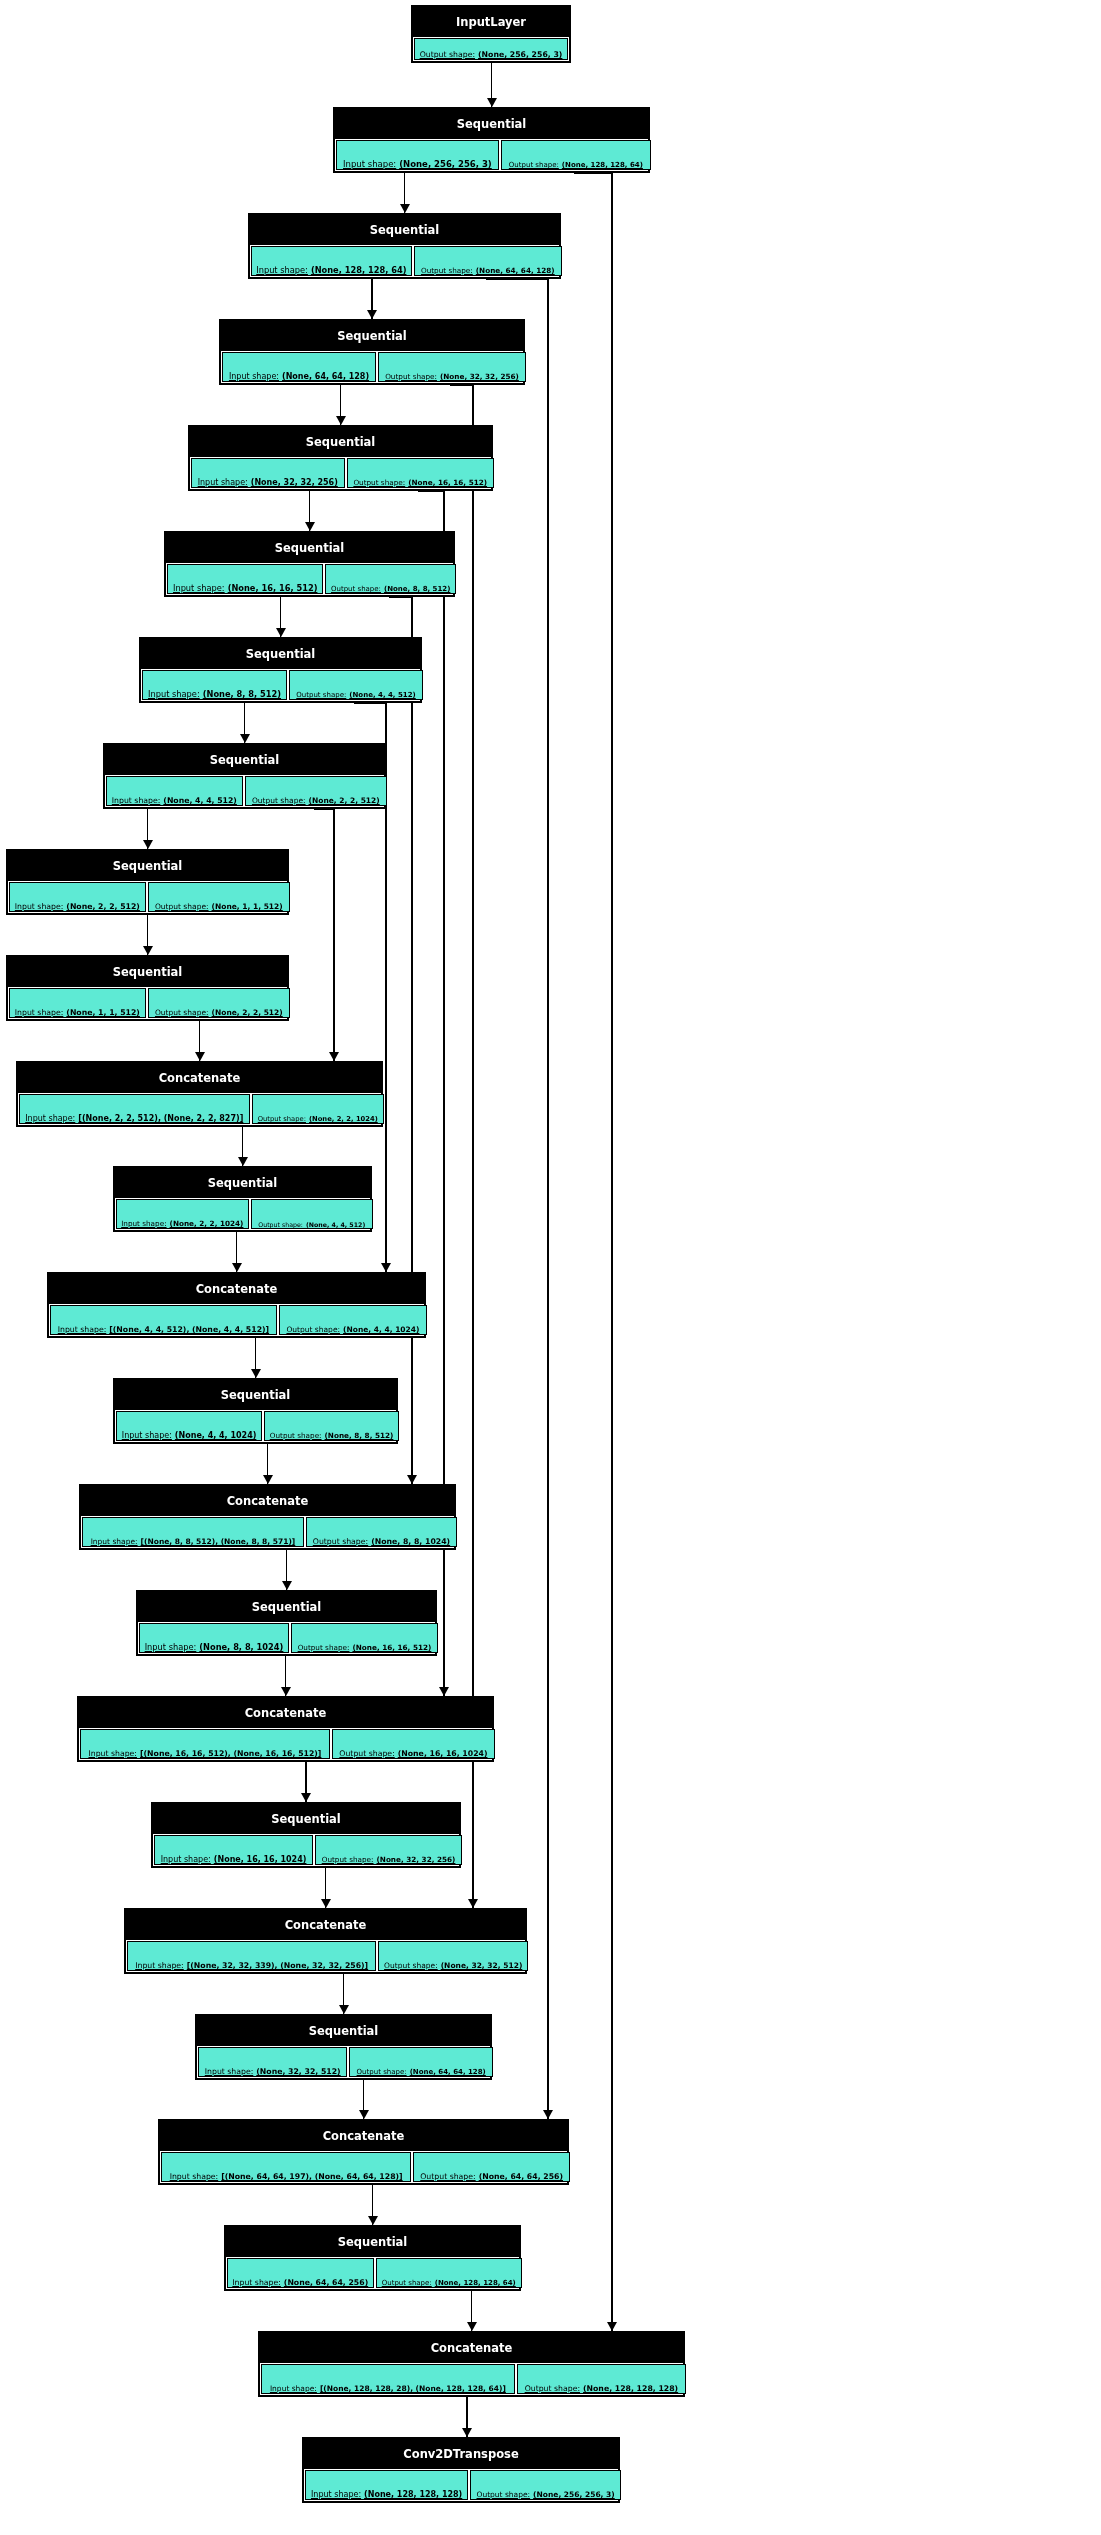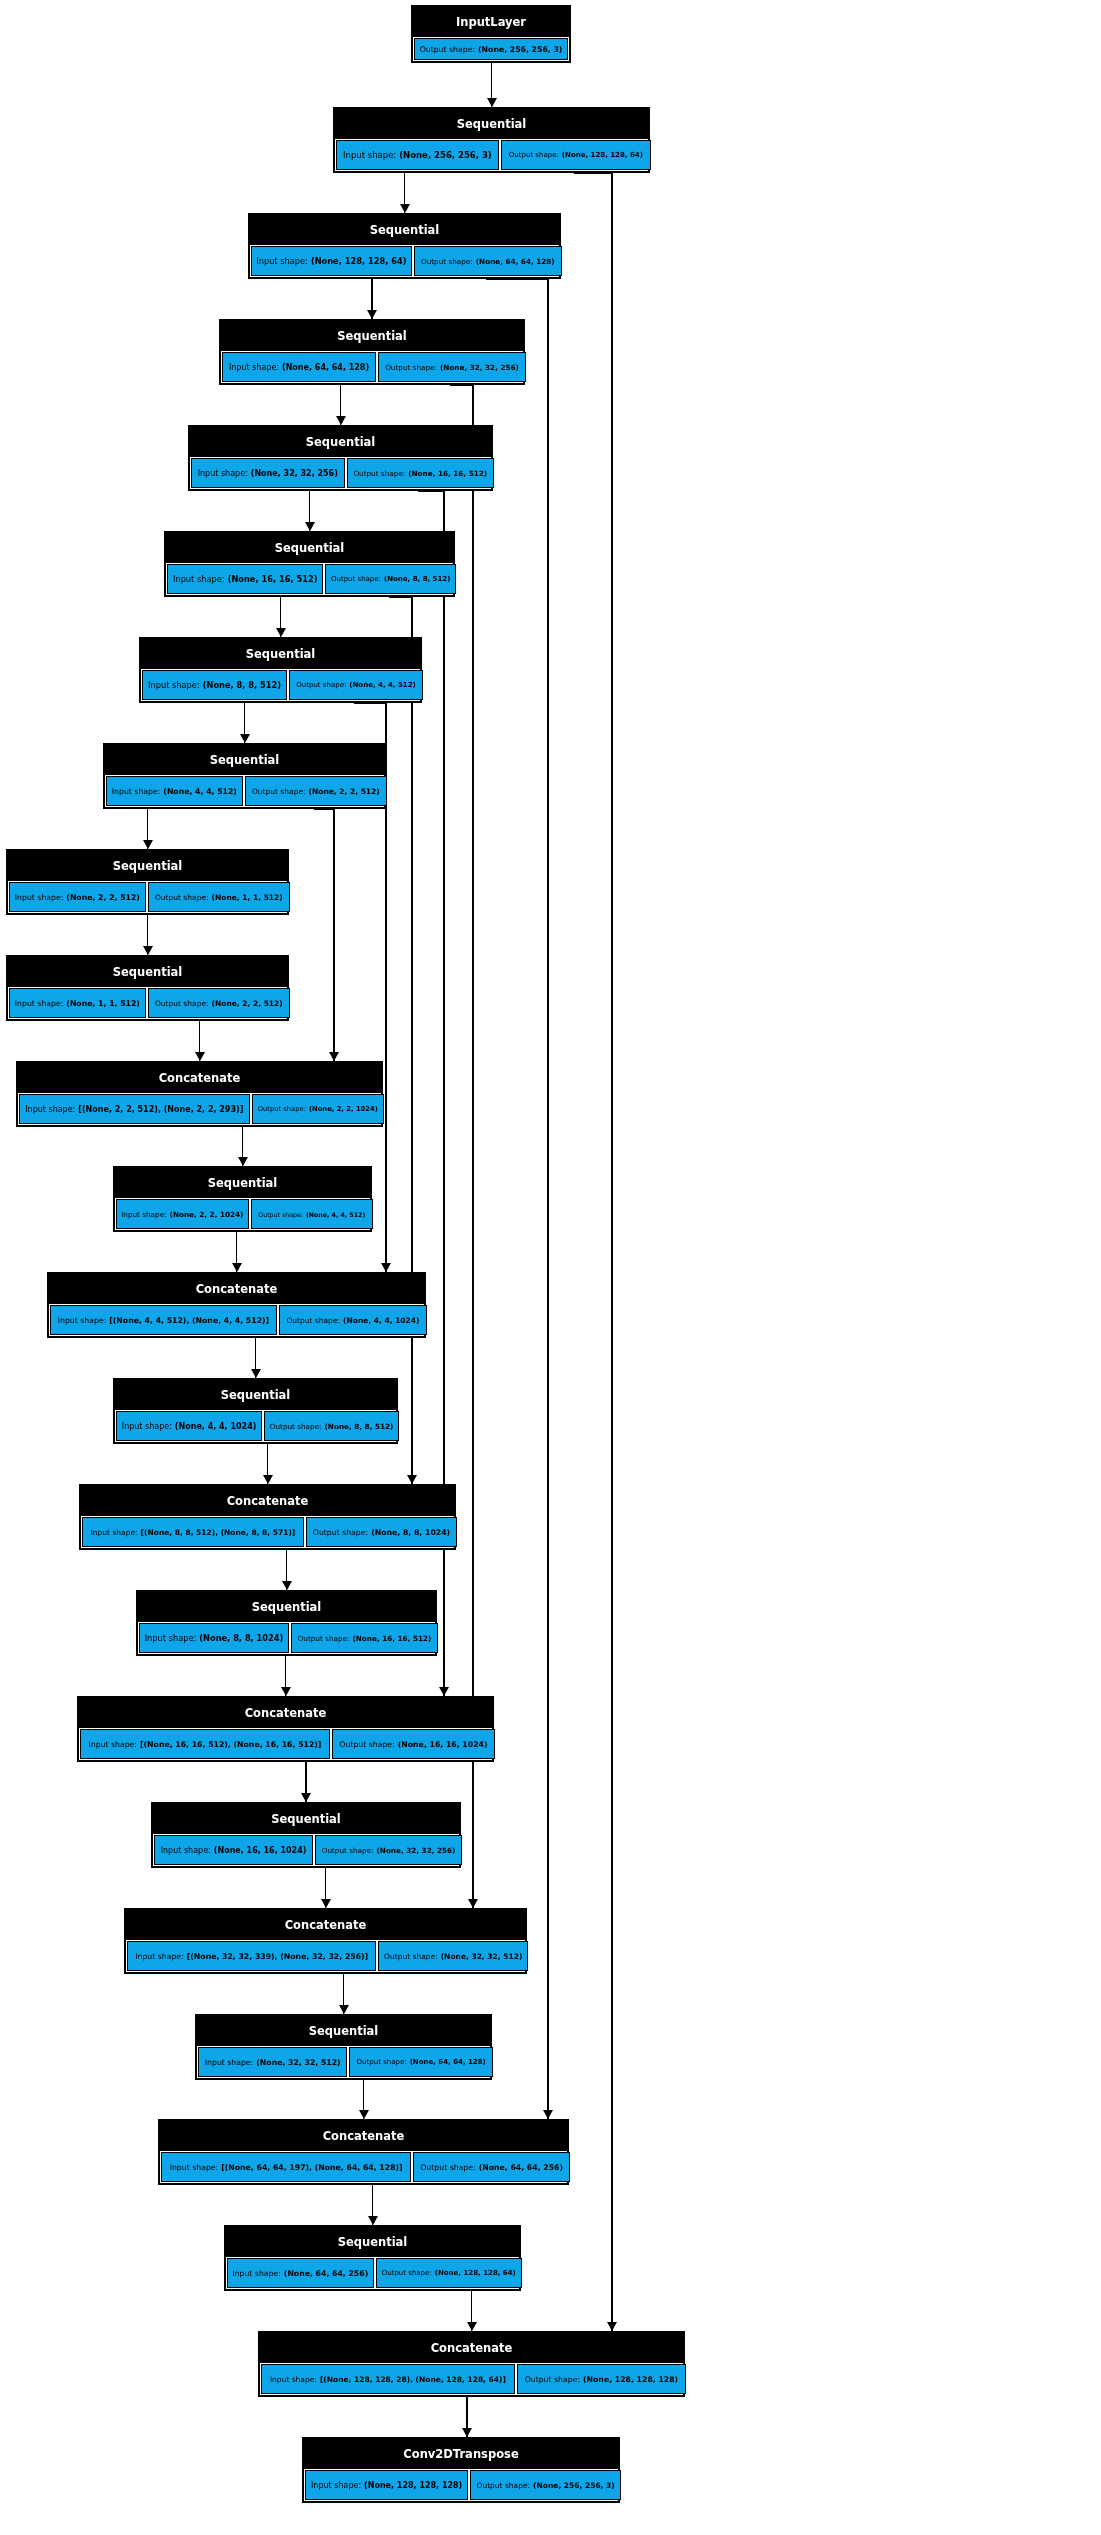--- a/index.html
+++ b/index.html
@@ -39,31 +39,32 @@
     overflow: hidden;
   }
   .node-shapes {
     display: flex;
     height: 28px;
     background: #ffffff;
   }
   .shape-cell {
     flex: 0 0 auto;
     display: flex;
-    align-items: center;
+    align-items: flex-end;
     justify-content: center;
     font-size: 10px;
     color: #000000;
     white-space: nowrap;
     padding: 0 5px;
     box-sizing: border-box;
     border: 1px solid #000000;
     margin: 1px;
-    background: #0ea5e9;
+    background: #5eead4;
     overflow: hidden;
+    text-decoration: underline;
   }
   .shape-cell .lbl { font-weight: normal; }
   .shape-cell .val { font-weight: bold; margin-left: 3px; }
 
   
   .node-shapes.single .shape-cell { flex: 1 1 auto; }
 
   
   .edge-v {
     position: absolute;
@@ -282,21 +283,21 @@
           <span class="lbl">Output shape:</span>
           <span class="val">(None, 2, 2, 512)</span>
         </div>
       </div>
     </div>
     <div class="node" style="left: 16px; top: 1061px; width: 367px; height: 66px;">
       <div class="node-title">Concatenate</div>
       <div class="node-shapes" style="height: 32px;">
         <div class="shape-cell" style="width: 63.5%; font-size: 8px;">
           <span class="lbl">Input shape:</span>
-          <span class="val">[(None, 2, 2, 512), (None, 2, 2, 293)]</span>
+          <span class="val">[(None, 2, 2, 512), (None, 2, 2, 827)]</span>
         </div>
         <div class="shape-cell" style="width: 36.5%; font-size: 6.75px;">
           <span class="lbl">Output shape:</span>
           <span class="val">(None, 2, 2, 1024)</span>
         </div>
       </div>
     </div>
     <div class="node" style="left: 113px; top: 1166px; width: 259px; height: 66px;">
       <div class="node-title">Sequential</div>
       <div class="node-shapes" style="height: 32px;">

